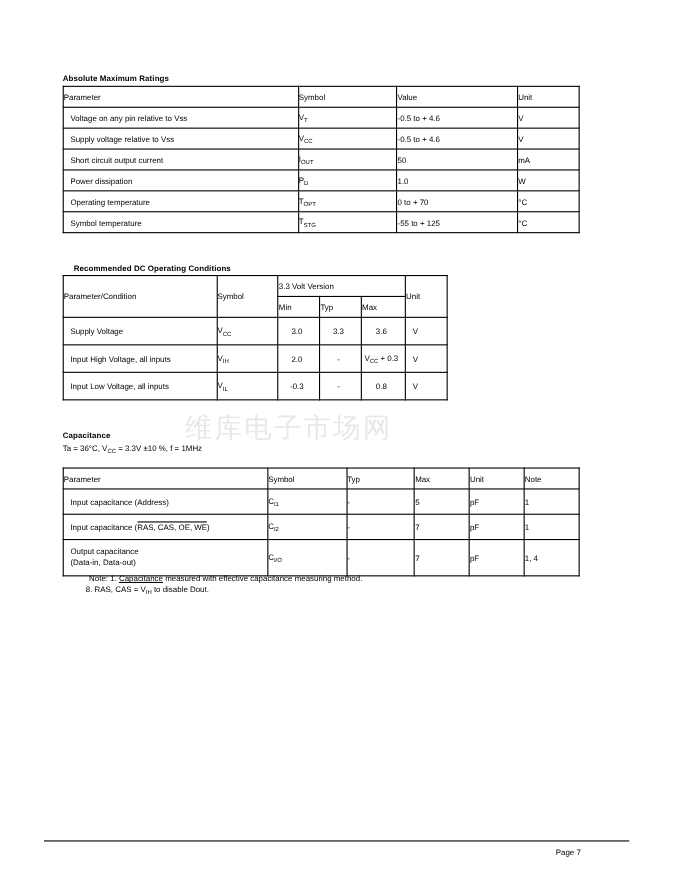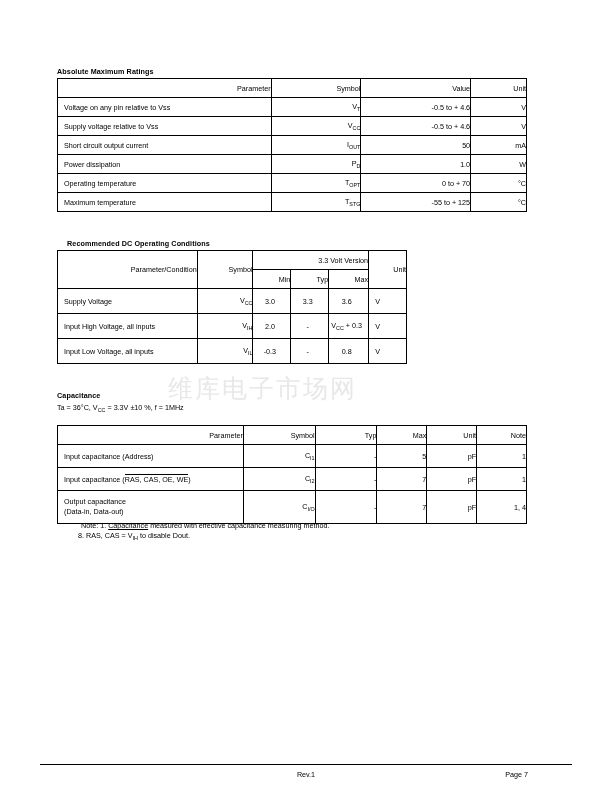--- a/index.html
+++ b/index.html
@@ -56,21 +56,21 @@
     background: transparent;
     z-index: 1;
   }
   table td {
     border: 0.8px solid #000000;
     padding: 0;
     height: 18px;
     vertical-align: middle;
     white-space: nowrap;
   }
-  .c { text-align: right; }
+  .c { text-align: left; }
   .l { text-align: left; padding-left: 6px; }
   .r { text-align: center; padding-right: 4px; }
 
   sub {
     font-size: 5.4px;
     vertical-align: -2px;
   }
   .ovl {
     border-top: 0.8px solid #000;
     padding-top: 0px;
@@ -159,21 +159,21 @@
       </tr>
 
       <tr>
         <td class="l">Operating temperature</td>
         <td class="c"><span>T</span><sub>OPT</sub></td>
         <td class="c">0 to + 70</td>
         <td class="c">°C</td>
       </tr>
 
       <tr>
-        <td class="l">Maximum temperature</td>
+        <td class="l">Symbol temperature</td>
         <td class="c"><span>T</span><sub>STG</sub></td>
         <td class="c">-55 to + 125</td>
         <td class="c">°C</td>
       </tr>
     </tbody>
   </table>
 
   <div class="sec-title" style="left:67px; top:239px;text-align:right;">Recommended DC Operating Conditions</div>
 
   <table style="left:57px; top:250px; width:350px;">
@@ -282,16 +282,15 @@
   </table>
 
   <div class="note-line" style="left:57px; top:521px;padding-left:24px;">
     <span>Note: 1. </span><span class="ul">Capacitance</span><span> measured with effective capacitance measuring method.</span>
   </div>
   <div class="note-line" style="left:78px; top:531px;">
     <span>8. RAS, CAS = V</span><sub>IH</sub><span> to disable Dout.</span>
   </div>
 
   <div class="footer-rule"></div>
-  <div class="footer-center">Rev.1</div>
   <div class="footer-right">Page 7</div>
 
 </div>
 
 </body></html>

